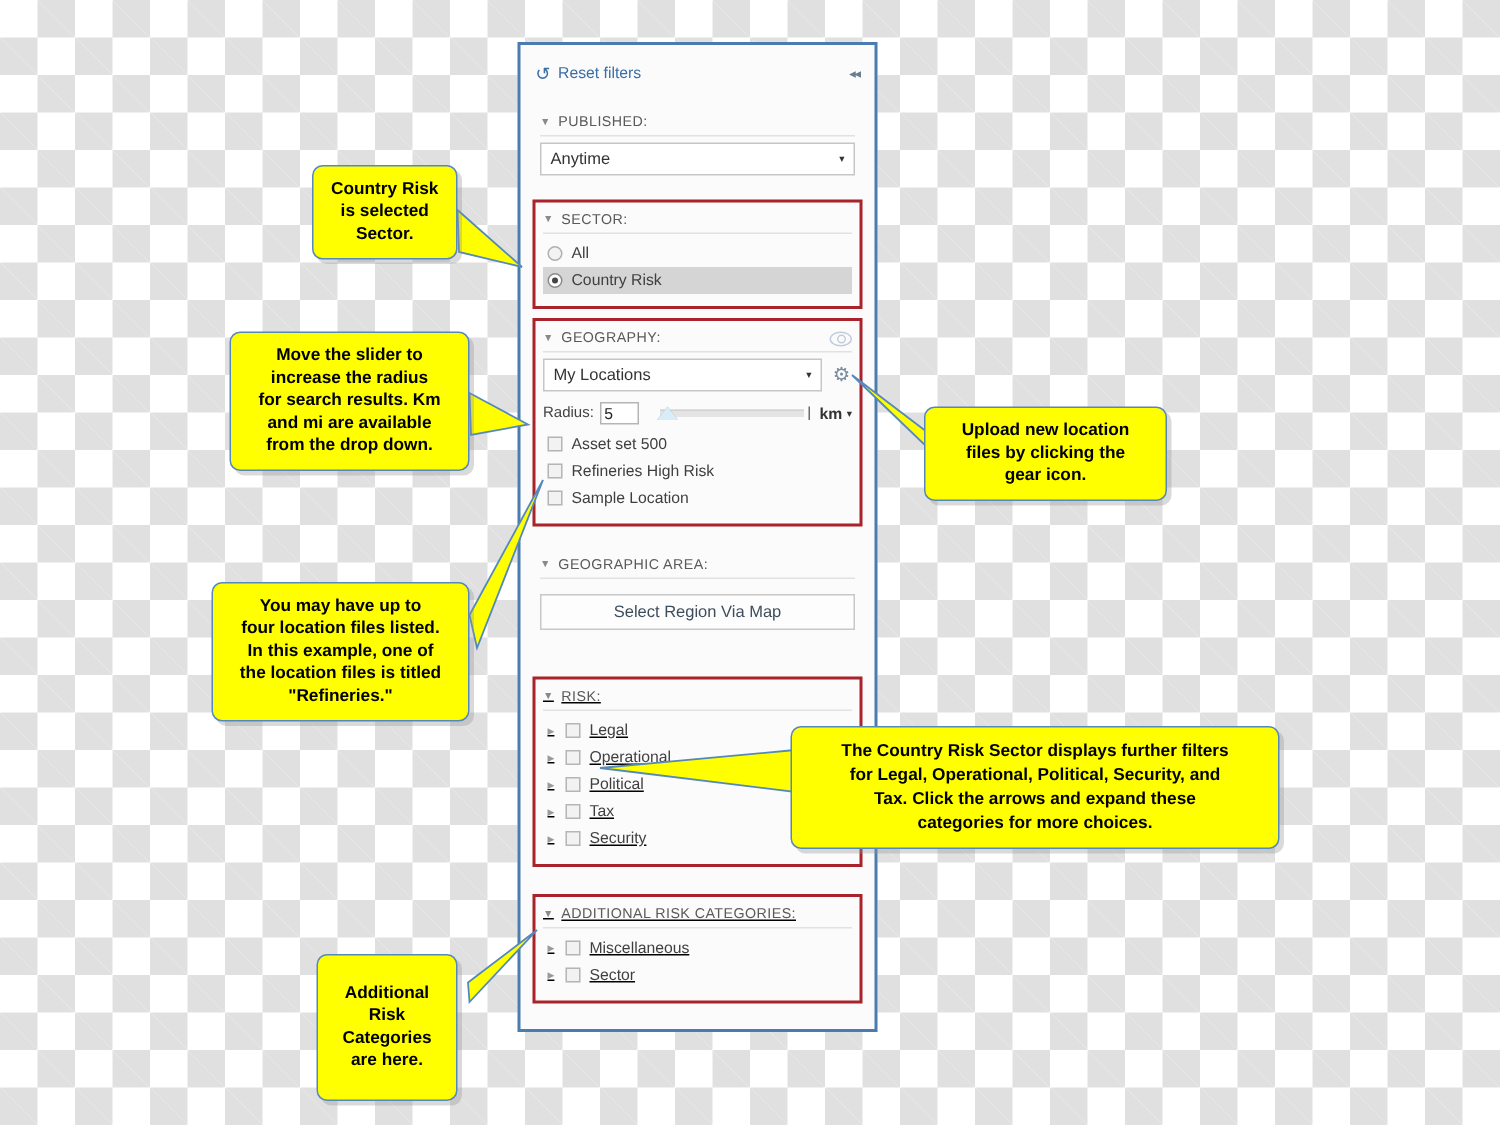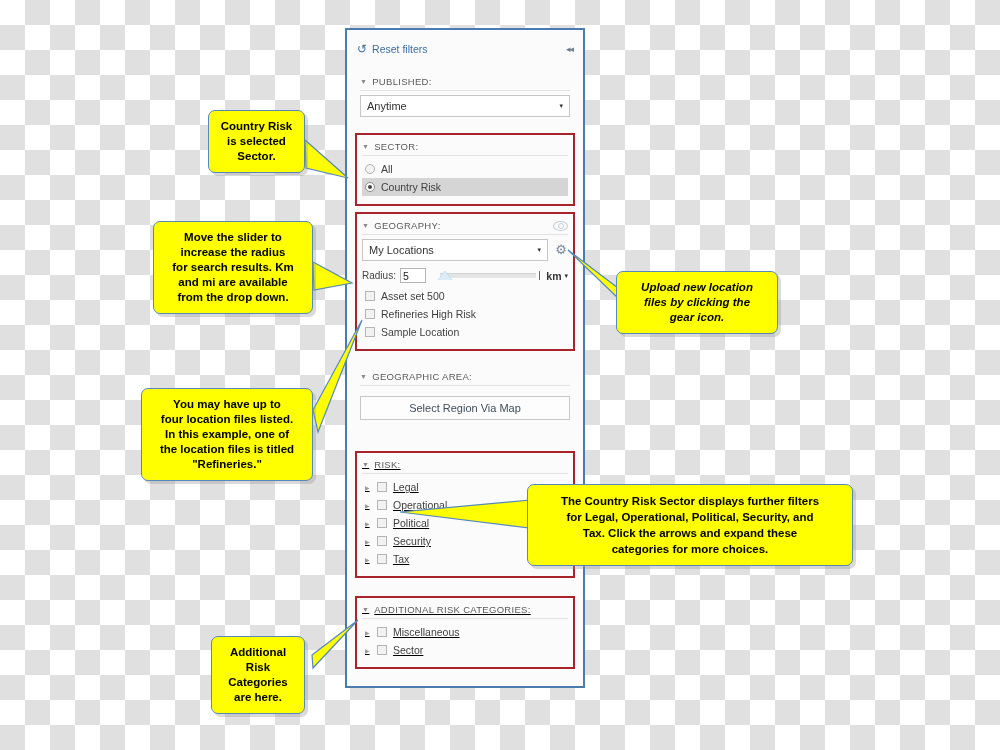--- a/index.html
+++ b/index.html
@@ -419,26 +419,26 @@
         <span>Operational</span>
       </div>
       <div class="opt-row">
         <span class="arrow-tri">▶</span>
         <span class="cbox"></span>
         <span>Political</span>
       </div>
       <div class="opt-row">
         <span class="arrow-tri">▶</span>
         <span class="cbox"></span>
+        <span>Tax</span>
+      </div>
+      <div class="opt-row">
+        <span class="arrow-tri">▶</span>
+        <span class="cbox"></span>
         <span>Security</span>
-      </div>
-      <div class="opt-row">
-        <span class="arrow-tri">▶</span>
-        <span class="cbox"></span>
-        <span>Tax</span>
       </div>
     </div>
 
     <div class="group boxed" style="margin-top:18px;text-decoration:underline;">
       <div class="group-header">
         <span class="gh-left">
           <span class="tri">▼</span>
           <span>ADDITIONAL RISK CATEGORIES:</span>
         </span>
       </div>
@@ -487,28 +487,28 @@
 </div>
 
 <div class="callout" style="left:141px; top:388px; width:172px; padding:8px 6px; font-size:11.5px; line-height:15px;">
   <span class="callout-text">You may have up to
 four location files listed.
 In this example, one of
 the location files is titled
 "Refineries."</span>
 </div>
 
-<div class="callout" style="left:211px; top:636px; width:94px; padding:8px 6px; font-size:11.5px; line-height:15px;">
+<div class="callout" style="left:211px; top:636px; width:94px; padding:18px 6px; font-size:11.5px; line-height:15px;">
   <span class="callout-text">Additional
 Risk
 Categories
 are here.</span>
 </div>
 
-<div class="callout" style="left:616px; top:271px; width:162px; padding:8px 6px; font-size:11.5px; line-height:15px;font-style:italic;">
+<div class="callout" style="left:616px; top:271px; width:162px; padding:8px 6px; font-size:11.5px; line-height:15px;">
   <span class="callout-text">Upload new location
 files by clicking the
 gear icon.</span>
 </div>
 
 <div class="callout" style="left:527px; top:484px; width:326px; padding:8px 8px; font-size:11.5px; line-height:16px;">
   <span class="callout-text">The Country Risk Sector displays further filters
 for Legal, Operational, Political, Security, and
 Tax. Click the arrows and expand these
 categories for more choices.</span>

